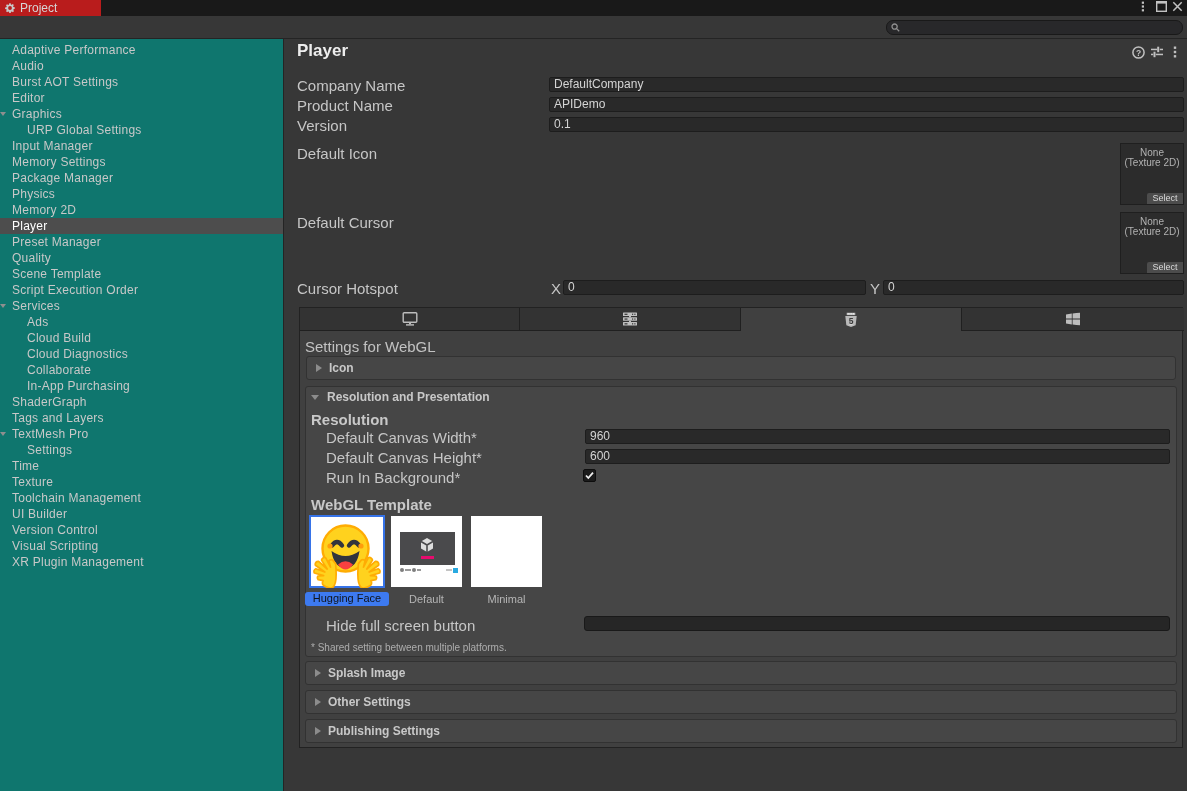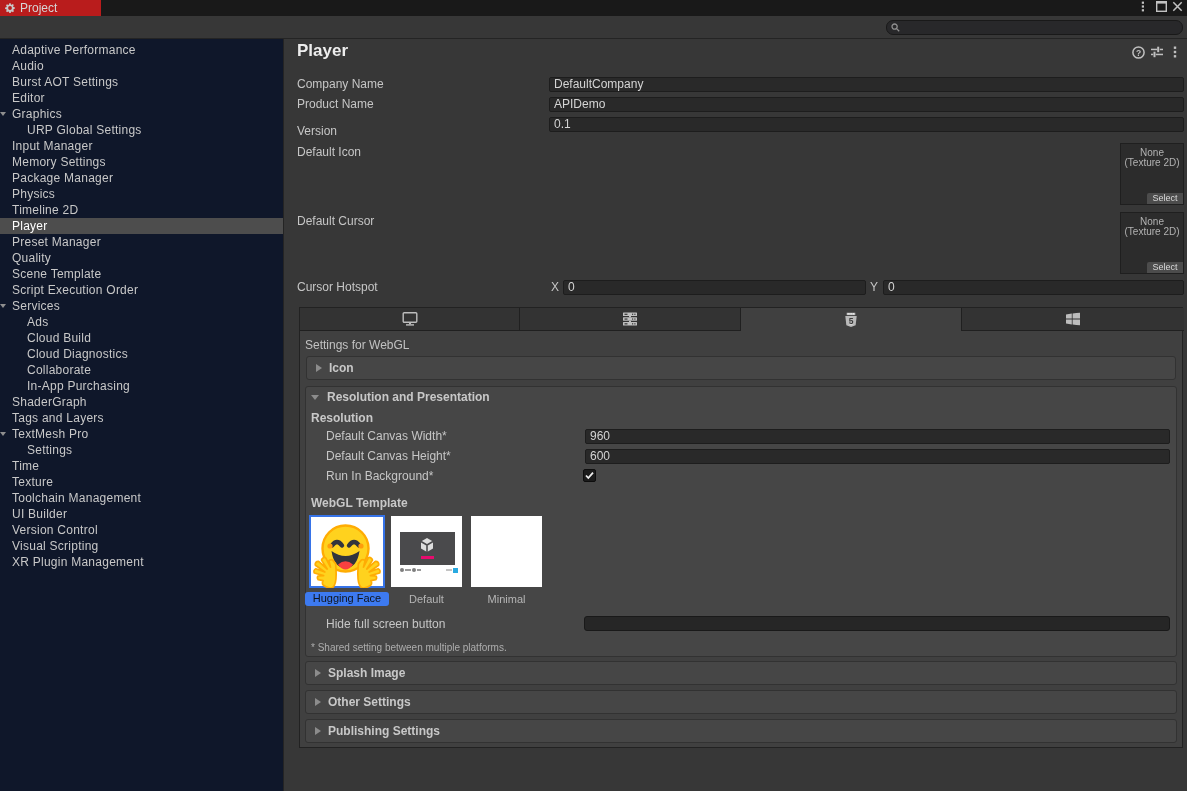--- a/index.html
+++ b/index.html
@@ -11,36 +11,36 @@
 
 #titlebar { left:0; top:0; width:1187px; height:16px; background:#191919; }
 #wintab { left:0; top:0; width:101px; height:16px; background:#b91c1c; }
 #wintab span { position:absolute; left:20px; top:1px; font-size:12px; color:#d6d6d6; }
 #toolbar { left:0; top:16px; width:1187px; height:22px; background:#373737; }
 #topsep { left:0; top:38px; width:1187px; height:1px; background:#242424; }
 #search { left:886px; top:20px; width:297px; height:15px; background:#28282a;
   border:1px solid #191919; border-radius:7px; }
 
 
-#sidebar { left:0; top:39px; width:283px; height:752px; background:#0f172a; }
+#sidebar { left:0; top:39px; width:283px; height:752px; background:#0f766e; }
 #vdivider { left:283px; top:39px; width:1px; height:752px; background:#242424; }
 .sitem { position:absolute; left:0; width:283px; height:16px; font-size:12px;
   color:#c8c8c8; line-height:16px; letter-spacing:0.25px; }
 .sitem .t { position:absolute; left:12px; }
 .sitem.child .t { left:27px; }
 .sitem.sel { background:#4d4d4d; }
 .sitem.sel .t { color:#fff; }
 .tri { position:absolute; left:0px; top:6px; width:0; height:0;
   border-left:3.5px solid transparent; border-right:3.5px solid transparent;
   border-top:4.5px solid #8f8f8f; }
 
 
 #phead { left:297px; top:41px; font-size:17px; font-weight:bold; color:#ededed; }
 
-.lbl { position:absolute; font-size:12px; color:#c6c6c6; }
+.lbl { position:absolute; font-size:15px; color:#c6c6c6; }
 .inp { position:absolute; height:15px; background:#292929; border:1px solid #1d1d1d;
   border-radius:2px; color:#d4d4d4; font-size:12px; line-height:13px; padding-left:4px; }
 
 .well { position:absolute; left:1120px; width:64px; height:62px; background:#2c2c2c;
   border:1px solid #1f1f1f; text-align:center; }
 .well .wt { font-size:10px; color:#b2b2b2; line-height:10px; padding-top:4px; }
 .well .sel-btn { position:absolute; right:0; bottom:0; width:36px; height:11px;
   background:#4c4c4c; color:#dadada; font-size:9px; line-height:11px;
   border-radius:2px 0 0 0; text-align:center; }
 
@@ -125,21 +125,21 @@
     <div class="sitem" style="top:115px">
         <span class="t">Memory Settings</span>
       </div>
     <div class="sitem" style="top:131px">
         <span class="t">Package Manager</span>
       </div>
     <div class="sitem" style="top:147px">
         <span class="t">Physics</span>
       </div>
     <div class="sitem" style="top:163px">
-        <span class="t">Timeline 2D</span>
+        <span class="t">Memory 2D</span>
       </div>
     <div class="sitem sel" style="top:179px">
         <span class="t">Player</span>
       </div>
     <div class="sitem" style="top:195px">
         <span class="t">Preset Manager</span>
       </div>
     <div class="sitem" style="top:211px">
         <span class="t">Quality</span>
       </div>
@@ -223,21 +223,21 @@
   <svg class="abs" style="left:1173px;top:46px" width="4" height="12" viewBox="0 0 4 12">
     <rect x="0.8" y="0.5" width="2.4" height="2.4" fill="#c0c0c0"></rect>
       <rect x="0.8" y="4.8" width="2.4" height="2.4" fill="#c0c0c0"></rect>
       <rect x="0.8" y="9.1" width="2.4" height="2.4" fill="#c0c0c0"></rect>
   </svg>
 
   <div class="lbl" style="left:297px;top:77px">Company Name</div>
   <div class="inp" style="left:549px;top:77px;width:635px">DefaultCompany</div>
   <div class="lbl" style="left:297px;top:97px">Product Name</div>
   <div class="inp" style="left:549px;top:97px;width:635px">APIDemo</div>
-  <div class="lbl" style="left:297px;top:124px">Version</div>
+  <div class="lbl" style="left:297px;top:117px">Version</div>
   <div class="inp" style="left:549px;top:117px;width:635px">0.1</div>
 
   <div class="lbl" style="left:297px;top:145px">Default Icon</div>
   <div class="well" style="top:143px">
     <div class="wt">None<br>(Texture 2D)</div>
     <div class="sel-btn">Select</div>
   </div>
   <div class="lbl" style="left:297px;top:214px">Default Cursor</div>
   <div class="well" style="top:212px">
     <div class="wt">None<br>(Texture 2D)</div>

